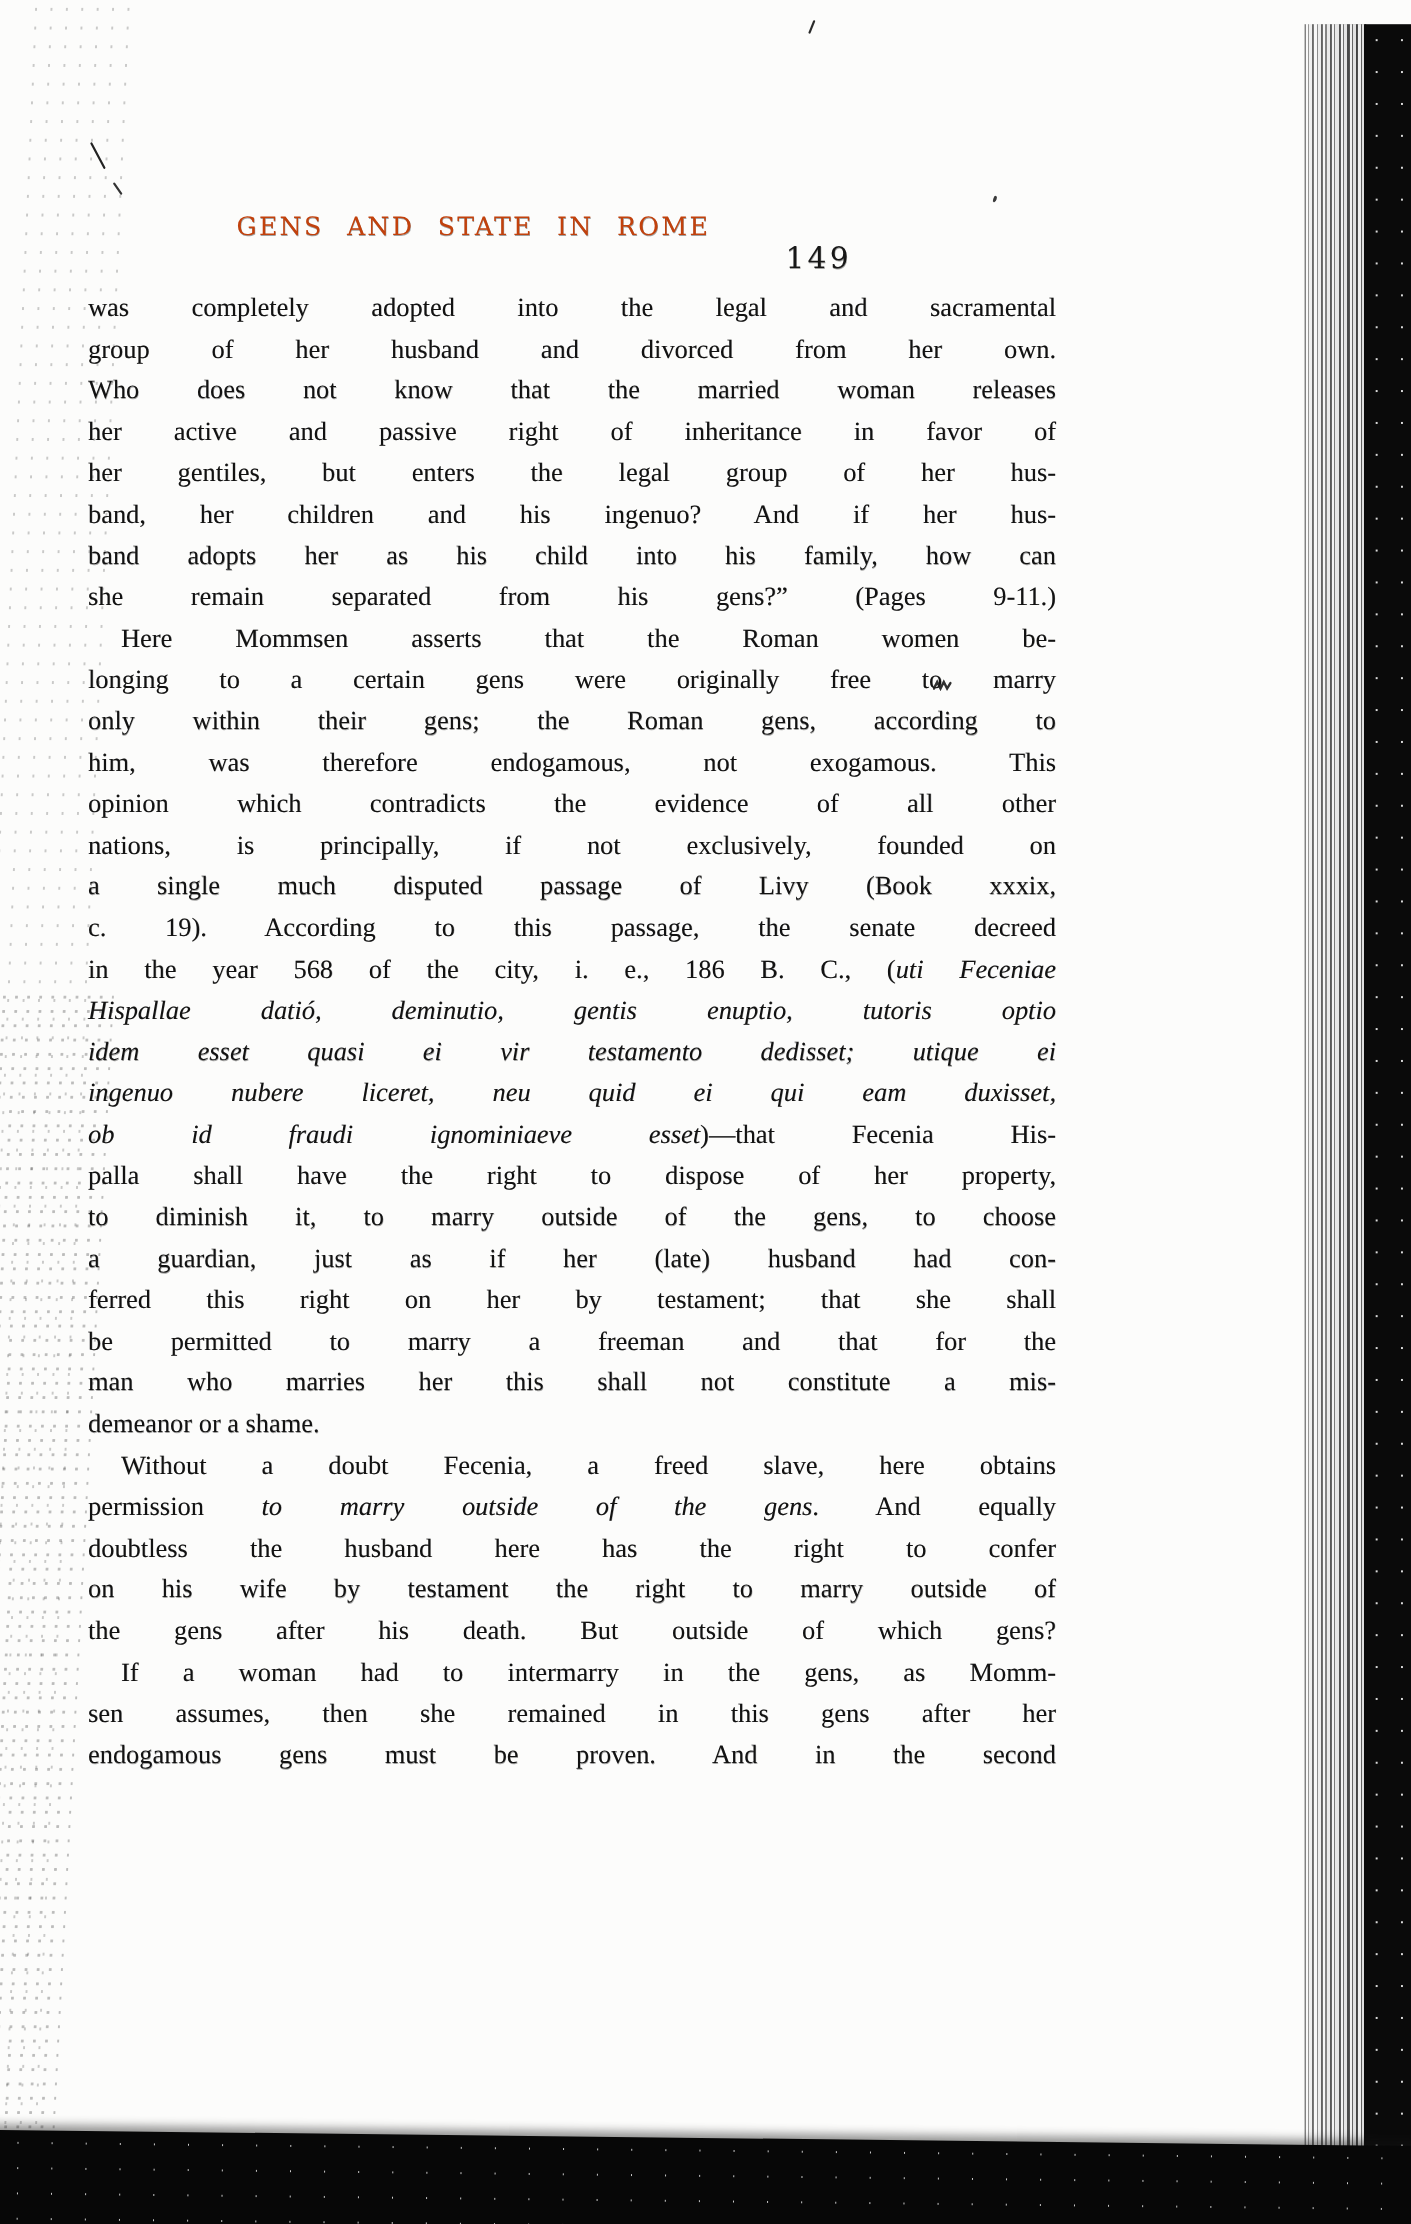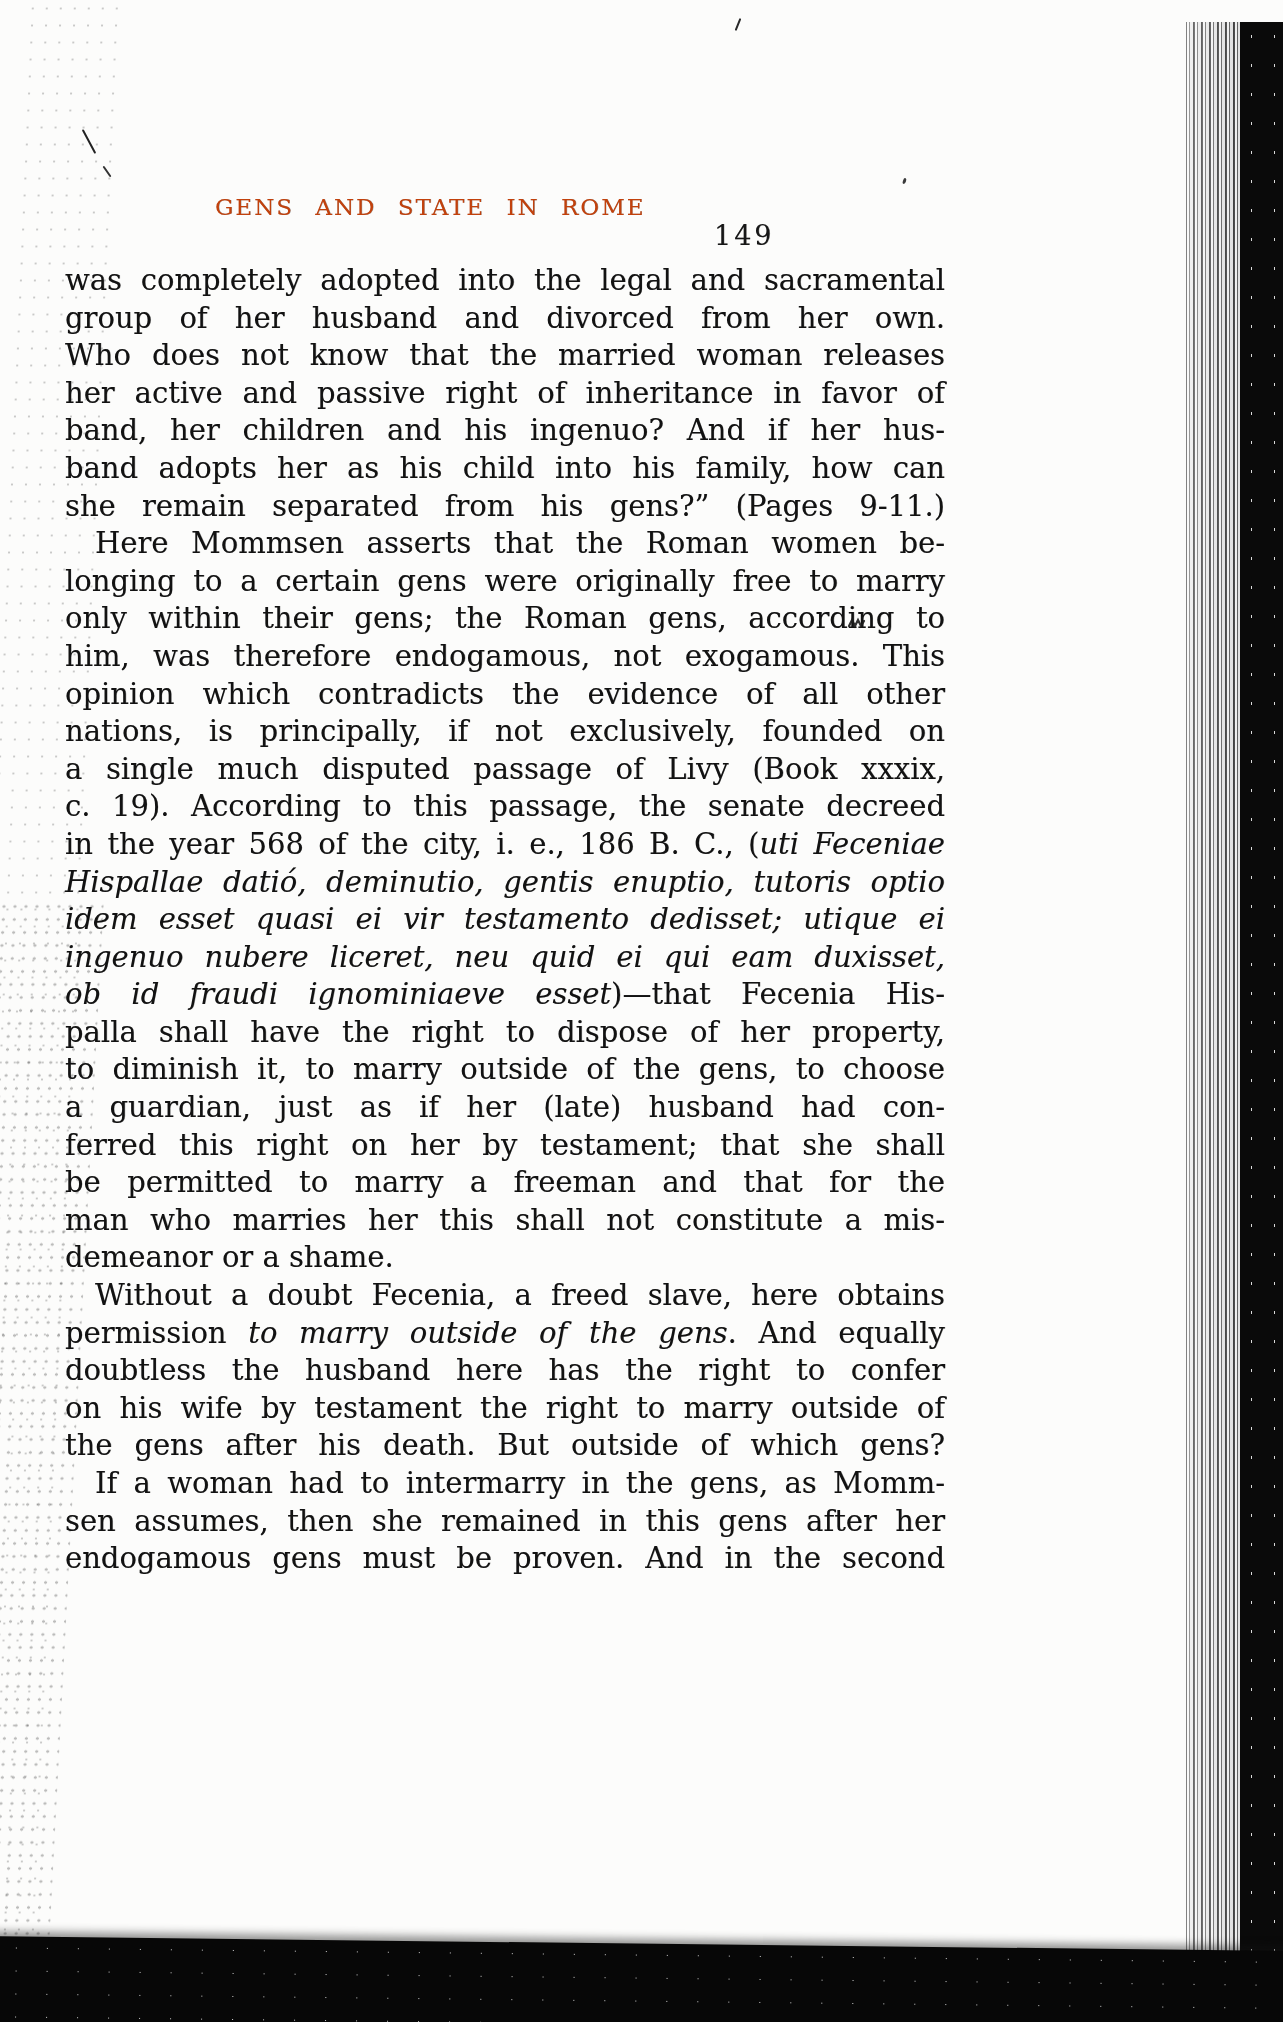--- a/index.html
+++ b/index.html
@@ -21,23 +21,24 @@
   }
   .page-number{
     position:absolute;left:714px;top:192px;
     font-size:27px;letter-spacing:3px;color:#171717;
     text-shadow:0.4px 0.4px 0 rgba(25,25,25,.4);
     margin-top:28px;
   }
 
   
   .text-column{
-    position:absolute;left:65px;top:262px;width:880px;
-    font-size:29px;line-height:37.6px;
+    position:absolute;left:80px;top:262px;width:880px;
+    font-size:24px;line-height:37.6px;
     text-shadow:0.35px 0.35px 0 rgba(20,20,20,.38);
+    font-family:Liberation Serif, serif;
   }
   .line{
     text-align:justify;
     text-align-last:justify;
     white-space:normal;
     height:37.6px;overflow:visible;
   }
   .line.nojust{text-align-last:left;}
   .line.indent{padding-left:30px;}
   .it{font-style:italic;}
@@ -116,20 +117,21 @@
   <div class="noise-left2"></div>
 
   <div class="running-title">GENS AND STATE IN ROME</div>
   <div class="page-number">149</div>
 
   <div class="text-column">
       <div class="line"><span>was completely adopted into the legal and sacramental</span></div>
       <div class="line"><span>group of her husband and divorced from her own.</span></div>
       <div class="line"><span>Who does not know that the married woman releases</span></div>
       <div class="line"><span>her active and passive right of inheritance in favor of</span></div>
+      <div class="line"><span>her gentiles, but enters the legal group of her hus-</span></div>
       <div class="line"><span>band, her children and his ingenuo? And if her hus-</span></div>
       <div class="line"><span>band adopts her as his child into his family, how can</span></div>
       <div class="line"><span>she remain separated from his gens?” (Pages 9-11.)</span></div>
       <div class="line indent"><span>Here Mommsen asserts that the Roman women be-</span></div>
       <div class="line"><span>longing to a certain gens were originally free to marry</span></div>
       <div class="line"><span>only within their gens; the Roman gens, according to</span></div>
       <div class="line"><span>him, was therefore endogamous, not exogamous. This</span></div>
       <div class="line"><span>opinion which contradicts the evidence of all other</span></div>
       <div class="line"><span>nations, is principally, if not exclusively, founded on</span></div>
       <div class="line"><span>a single much disputed passage of Livy (Book xxxix,</span></div>

